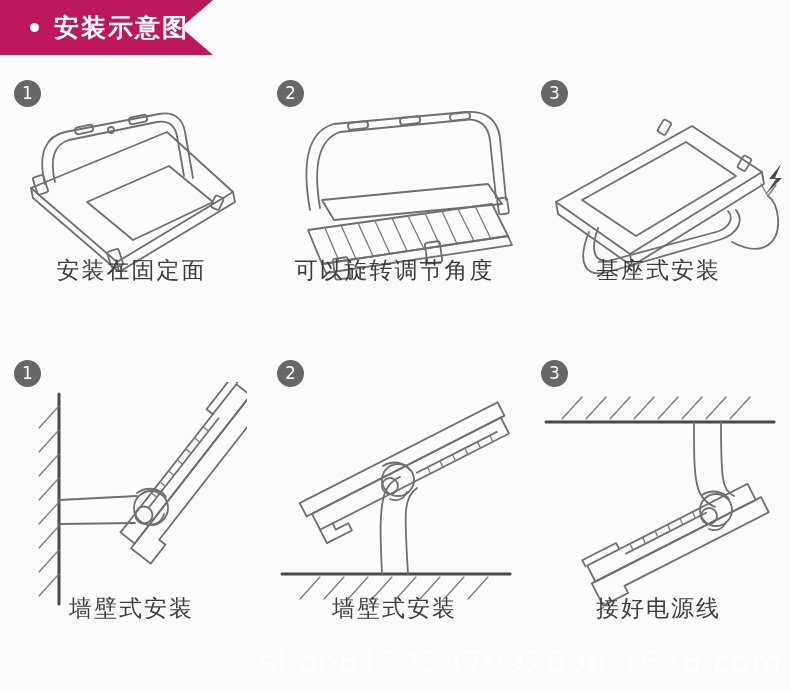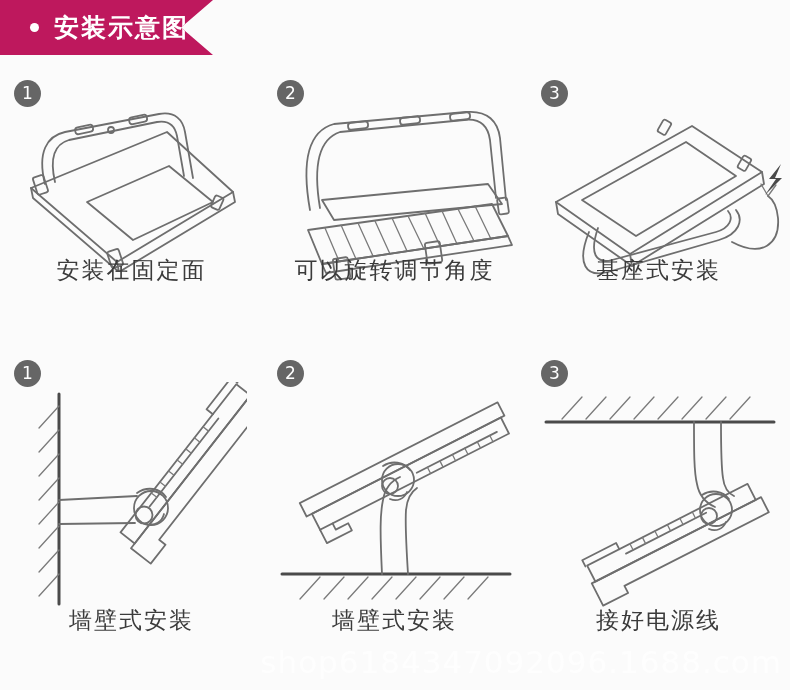--- a/index.html
+++ b/index.html
@@ -36,21 +36,21 @@
     font-size:17px;line-height:27px;text-align:center;
   }
   .p-r2 .badge{top:30px;}
   .illus{display:block;margin:30px auto 0 auto;}
   .p-r2 .illus{margin-top:52px;}
   .caption{
     position:absolute;left:0;right:0;bottom:14px;
     text-align:center;color:#3b3b3b;
     font-size:23px;letter-spacing:2px;white-space:nowrap;
   }
-  .p-r2 .caption{bottom:4px;}
+  .p-r2 .caption{bottom:16px;}
   
   svg .ln{fill:none;stroke:#6e6e6e;stroke-width:1.8;stroke-linecap:round;stroke-linejoin:round;}
   svg .thin{fill:none;stroke:#7a7a7a;stroke-width:1.3;stroke-linecap:round;}
   svg .wall{fill:none;stroke:#4a4a4a;stroke-width:3;stroke-linecap:round;}
   svg .bolt{fill:#4a4a4a;stroke:none;}
   
   .watermark{
     position:absolute;right:8px;bottom:10px;
     font-size:31px;color:#fefefe;letter-spacing:1px;
     white-space:nowrap;

